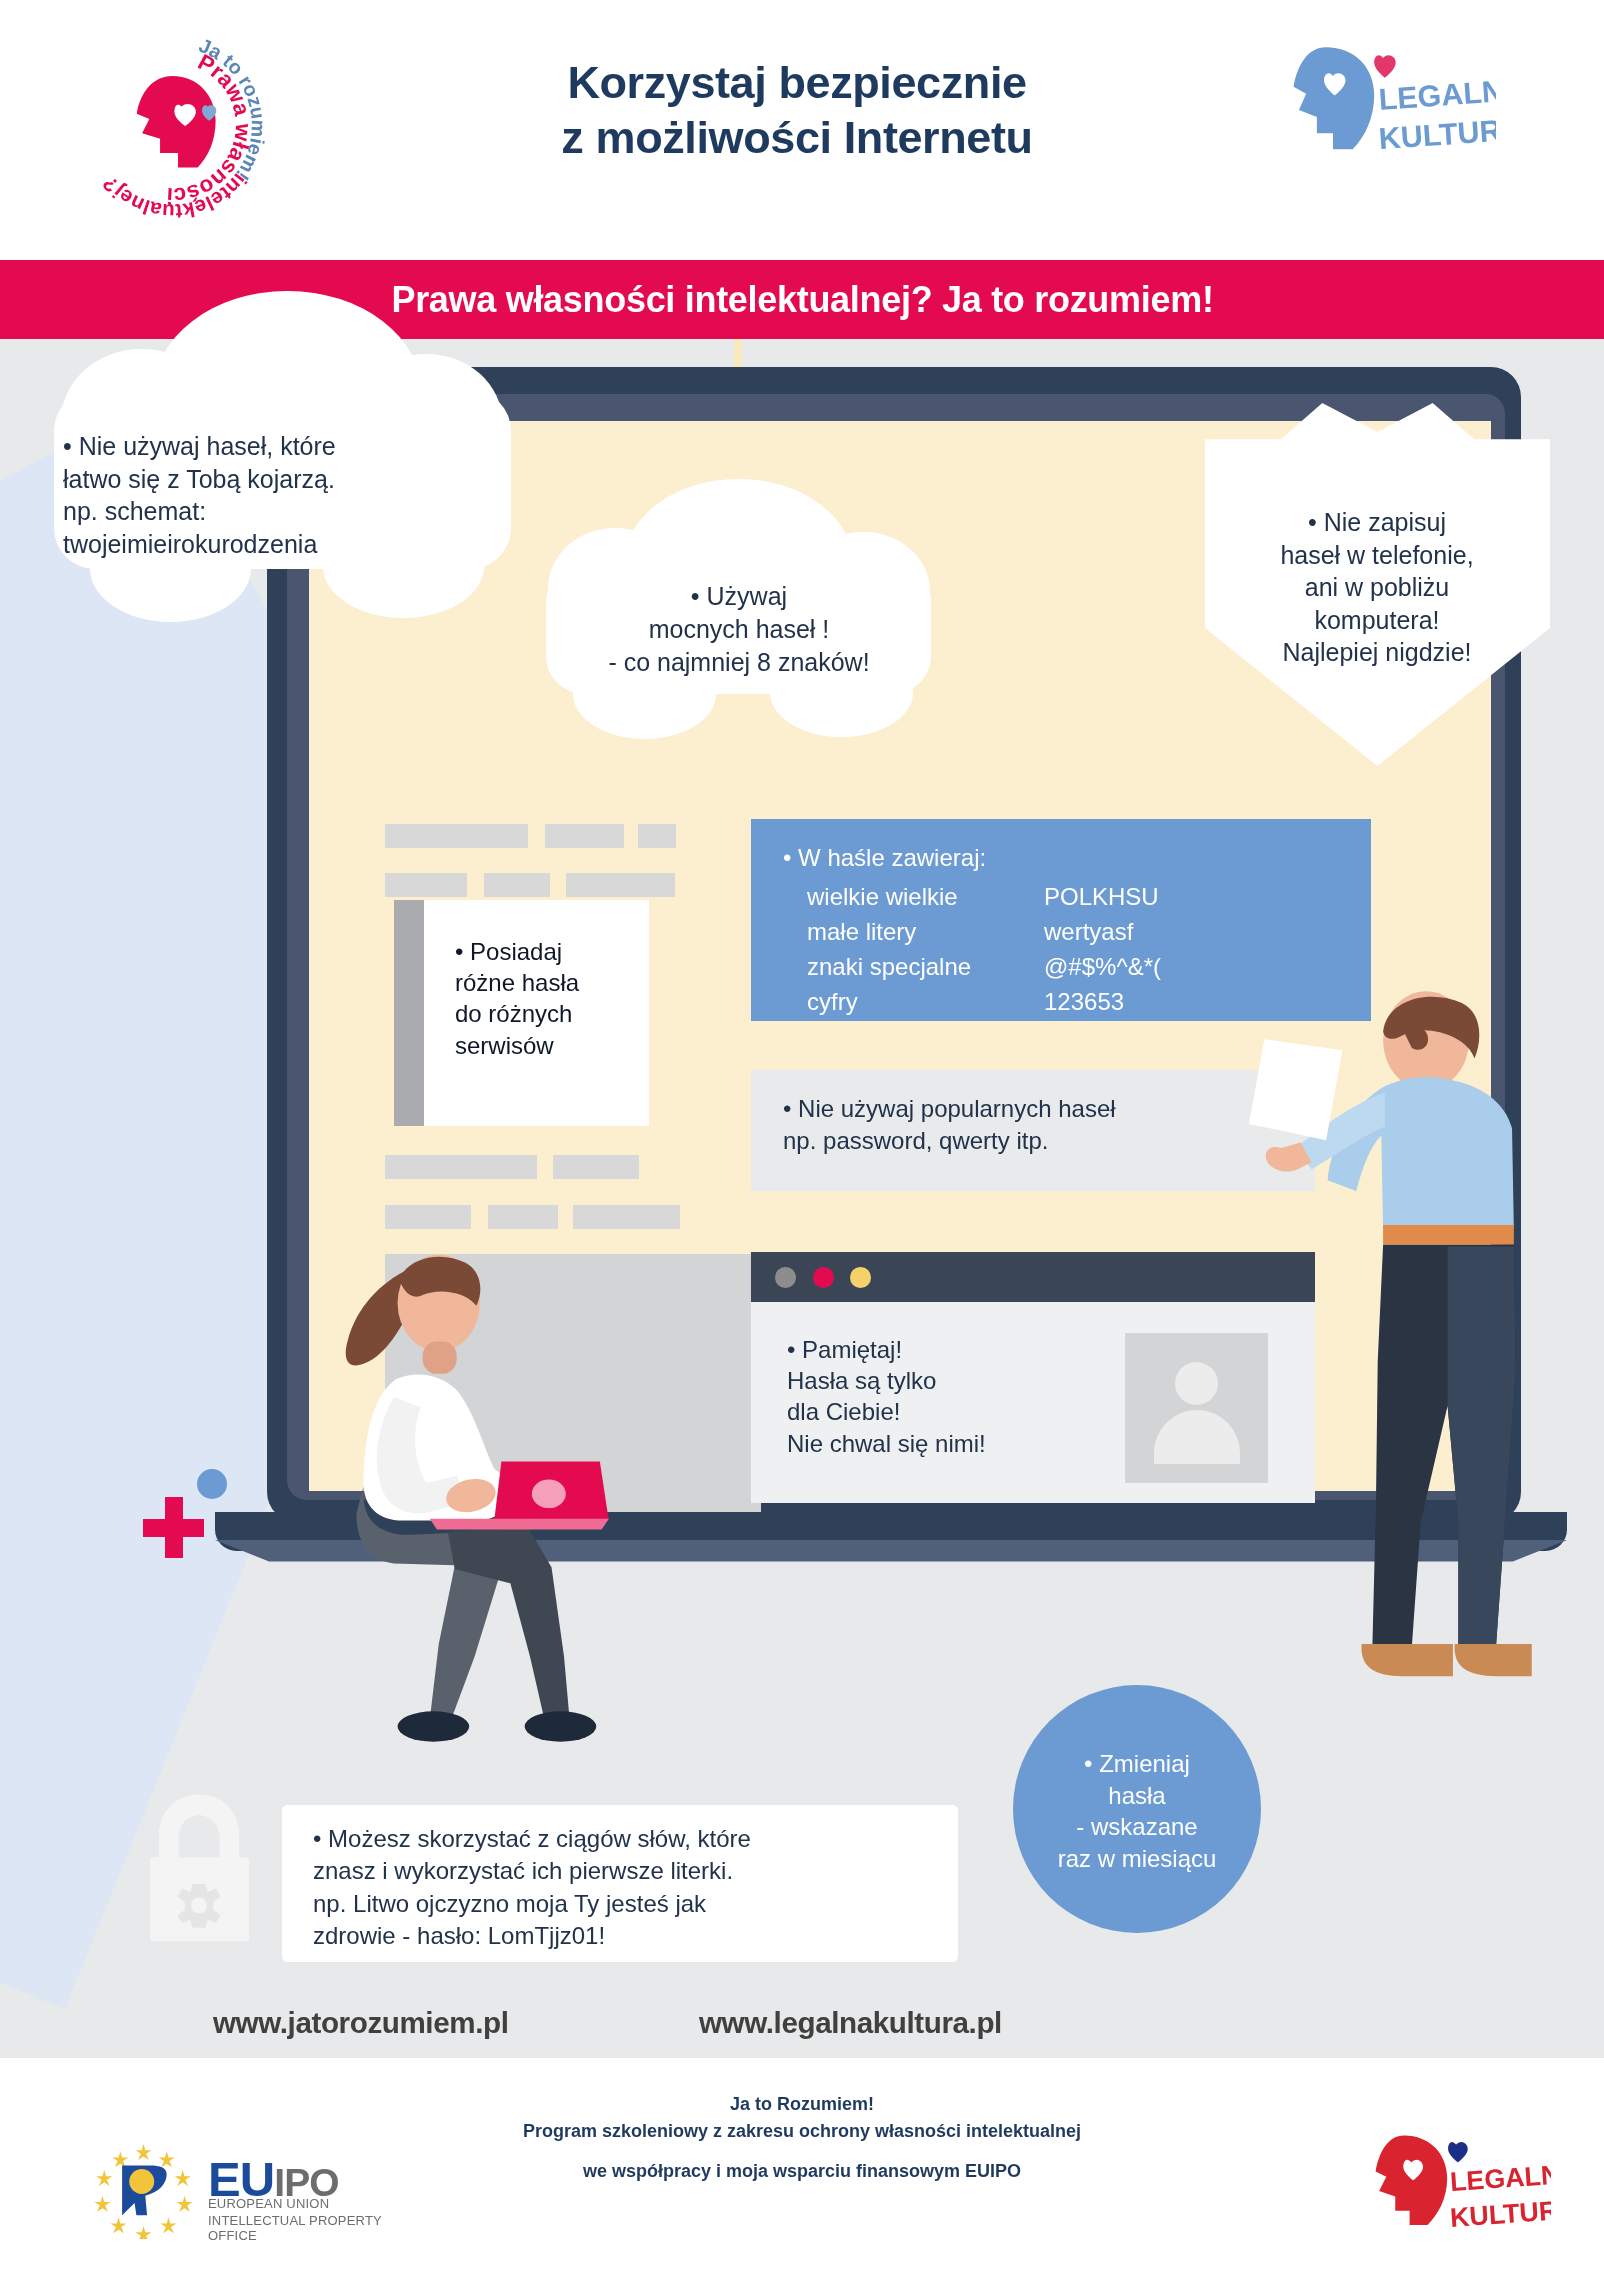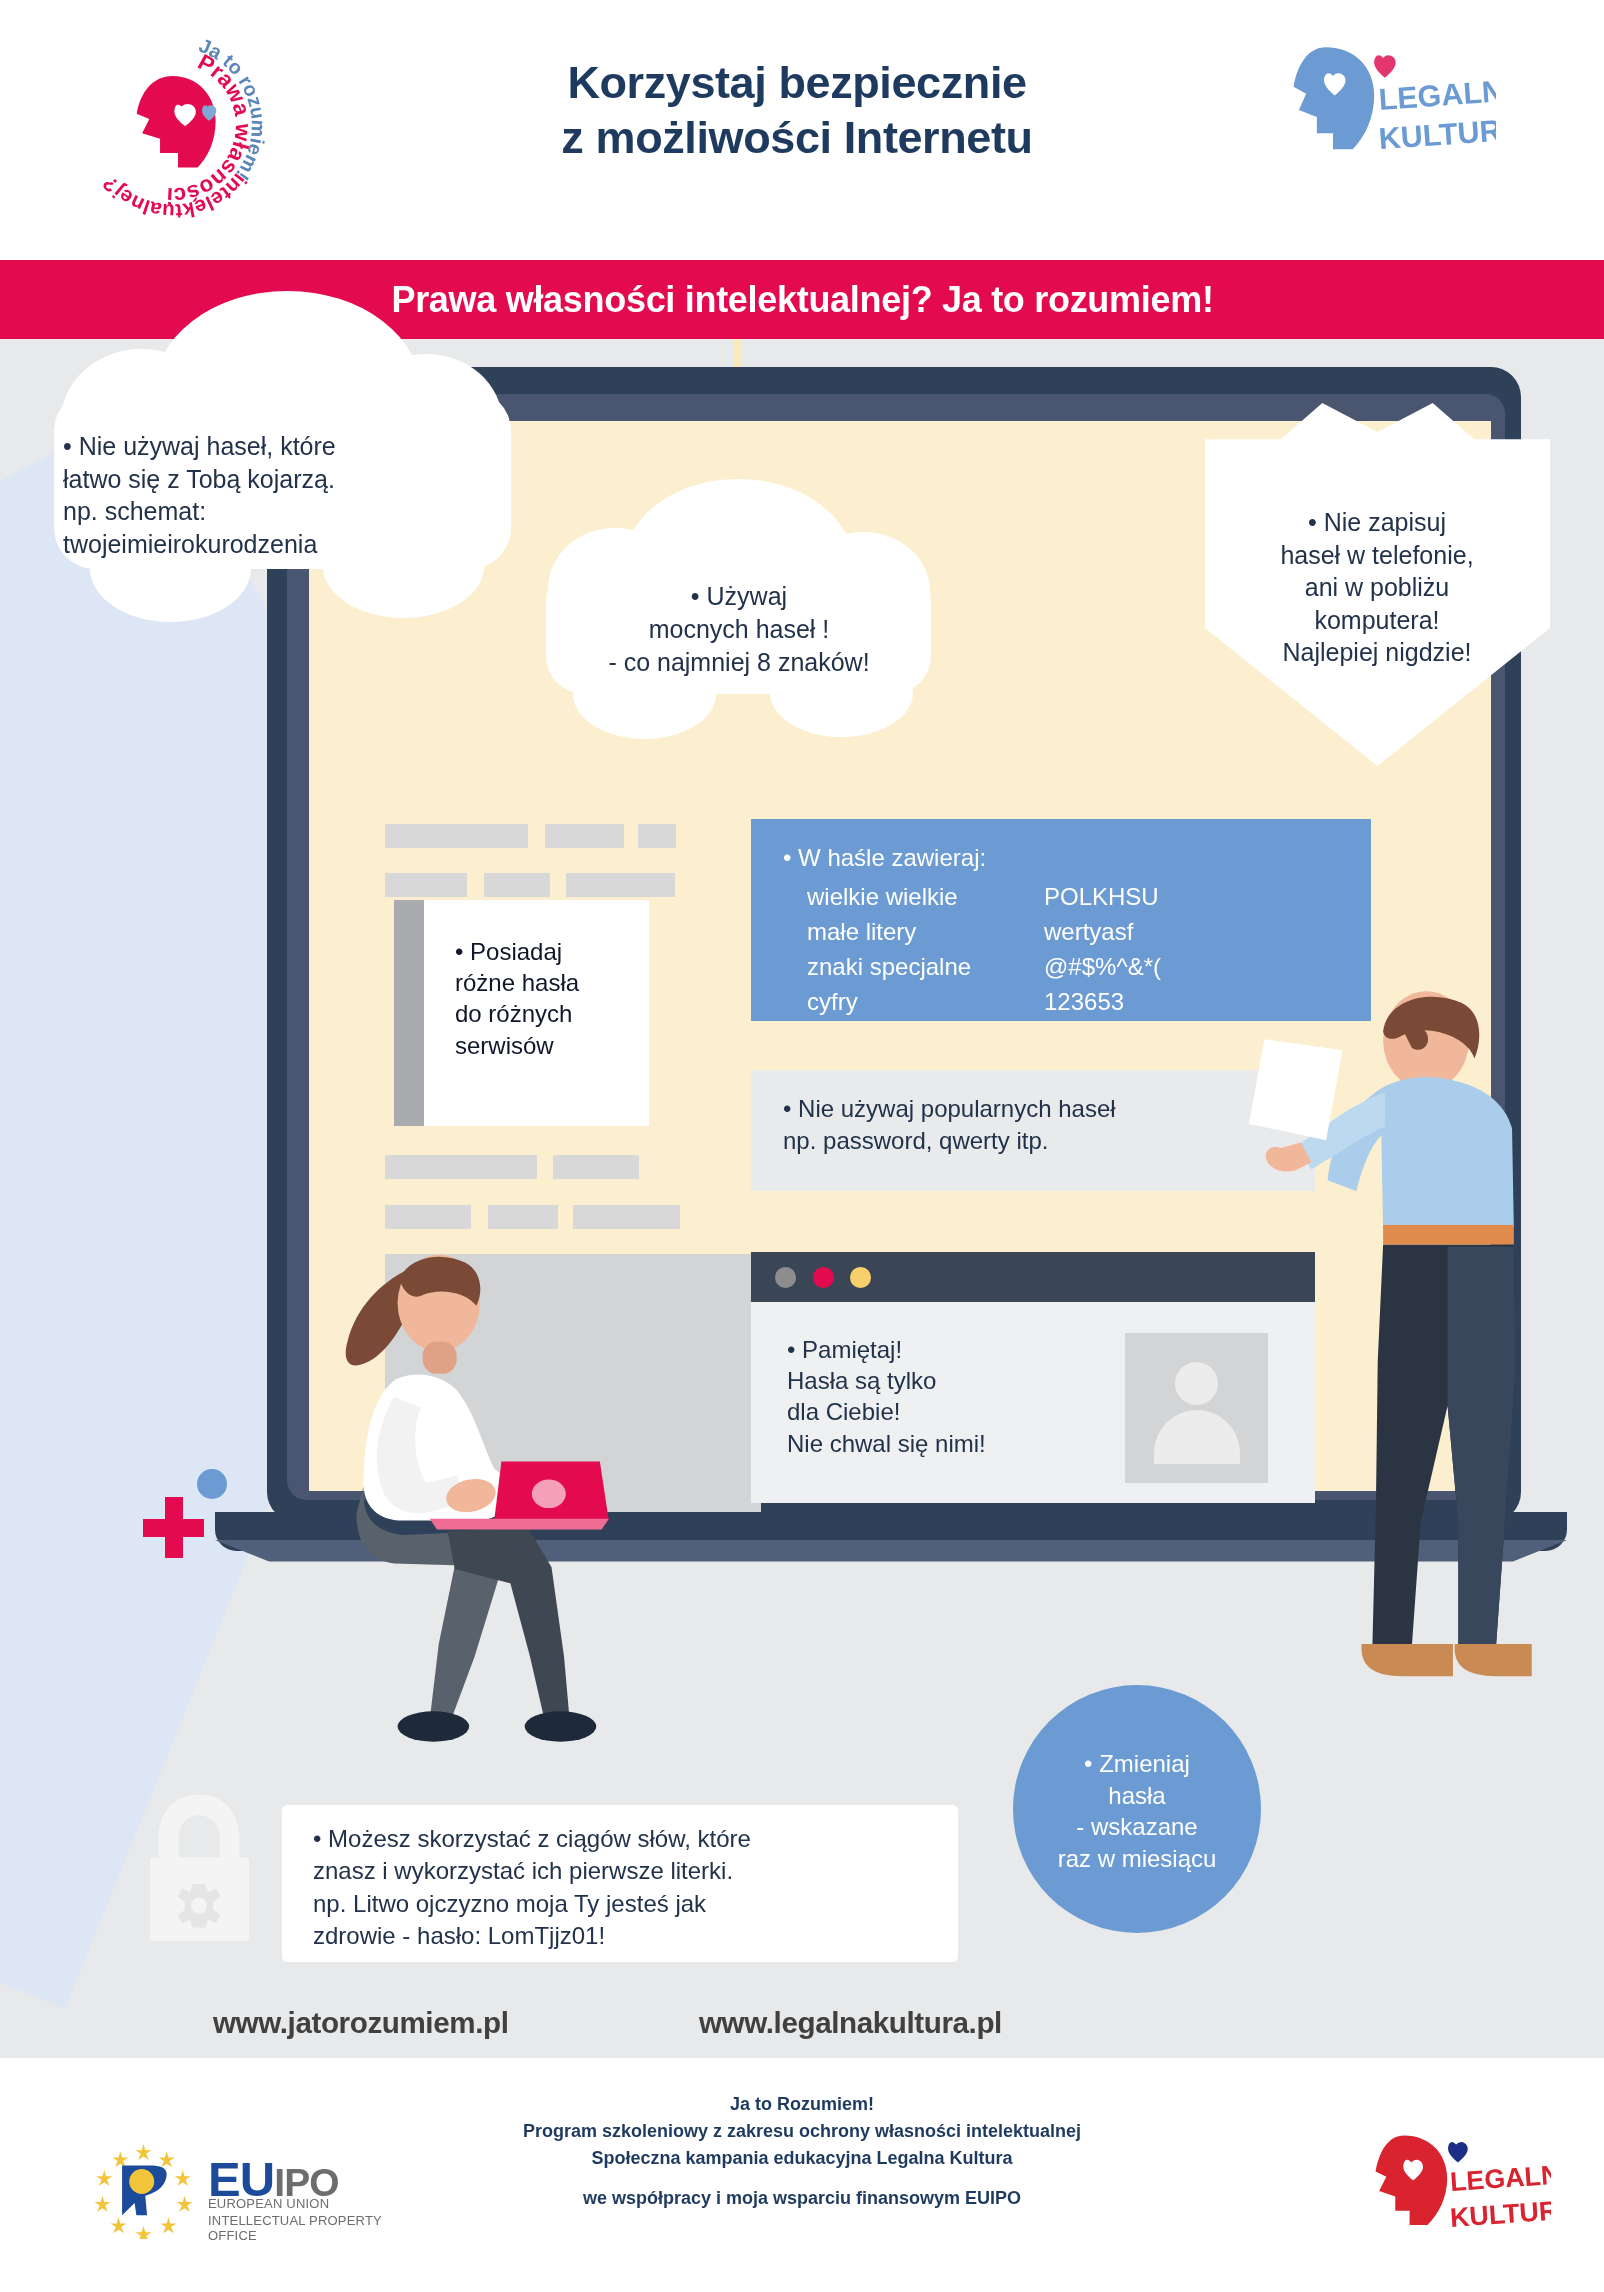--- a/index.html
+++ b/index.html
@@ -544,21 +544,20 @@
   <div class="euipo-word">
     <span class="euipo-eu">EU</span><span class="euipo-ipo">IPO</span>
   </div>
   <div class="euipo-sub1">EUROPEAN UNION</div>
   <div class="euipo-sub2">INTELLECTUAL PROPERTY OFFICE</div>
 </div>
 
 <div class="footer-text">
   <div>Ja to Rozumiem!</div>
   <div>Program szkoleniowy z zakresu ochrony własności intelektualnej</div>
-  <div>Społeczna kampania edukacyjna Legalna Kultura</div>
   <span class="gap"></span>
   <div>we współpracy i moja wsparciu finansowym EUIPO</div>
 </div>
 
 <svg class="lk-logo-bottom" viewBox="0 0 200 128">
   <path d="M36 6 C64 6 84 26 84 54 C84 76 74 94 62 106 L42 106 L42 90 L26 90 L26 74 L8 68 L16 52 L4 46 C8 24 18 6 36 6 Z" fill="#d9232e"></path>
   <path d="M44 36 C49 30 57 34 57 41 C57 48 46 56 46 56 C46 56 35 48 35 41 C35 34 39 30 44 36 Z" fill="#ffffff"></path>
   <path d="M94 16 C99 10 107 14 107 21 C107 28 96 36 96 36 C96 36 85 28 85 21 C85 14 89 10 94 16 Z" fill="#1c2f86"></path>
   <g fill="#d9232e" font-family="Liberation Sans, sans-serif" font-weight="bold">
     <text x="88" y="68" font-size="30" transform="rotate(-4 88 68)">LEGALNA</text>

